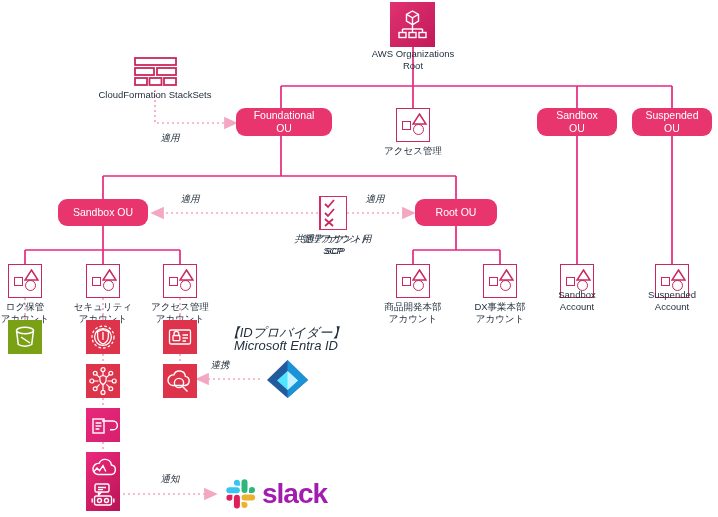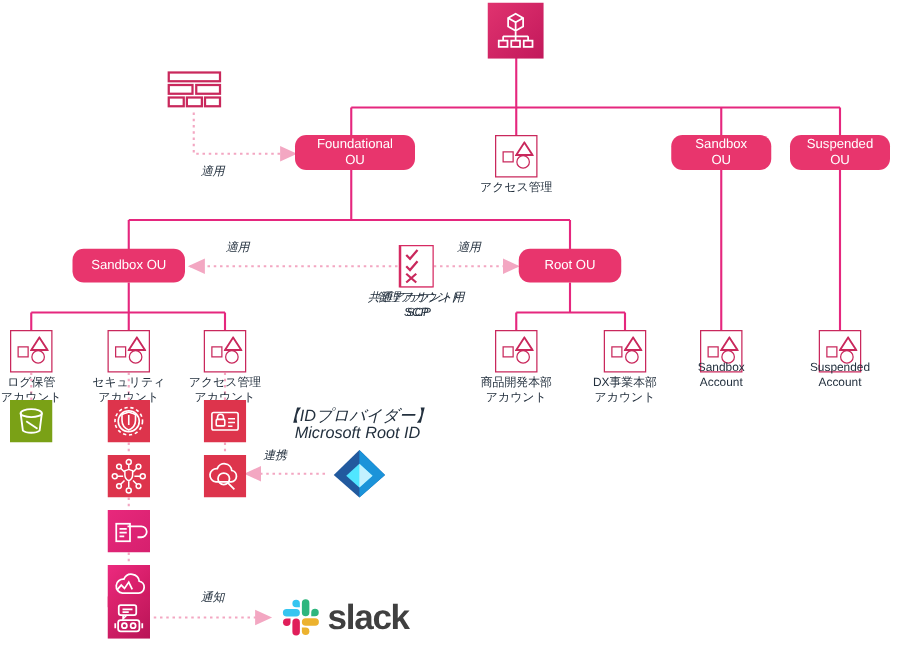--- a/index.html
+++ b/index.html
@@ -31,21 +31,21 @@
 
   
   .scp{position:absolute;width:27px;height:34px;border:1.6px solid #d62a62;
        background:#fff;box-sizing:border-box;}
 
   .lbl{position:absolute;font-size:9.5px;line-height:11.5px;color:#23303e;
        text-align:center;font-style:italic;}
 
   .entra{position:absolute;}
   .slack{position:absolute;}
-  .slackword{position:absolute;font-size:28px;font-weight:bold;color:#404040;
+  .slackword{position:absolute;font-size:28px;font-weight:bold;color:#a21caf;
              letter-spacing:-1px;font-family:"Liberation Sans",sans-serif;}
 </style>
 </head>
 <body>
 
 <div class="canvas">
 
   <svg class="wires" viewBox="0 0 718 517">
     <defs>
       <marker id="ah" markerWidth="9" markerHeight="9" refX="7" refY="4.5" orient="auto">
@@ -130,33 +130,38 @@
         <path d="M22.5 15.8 L22.5 22.6"></path>
         <path d="M22.5 23 L22.5 27"></path>
         <path d="M12.5 27 L32.5 27"></path>
         <path d="M12.5 27 L12.5 30.5 M22.5 27 L22.5 30.5 M32.5 27 L32.5 30.5"></path>
         <rect x="9" y="30.5" width="7" height="5"></rect>
         <rect x="19" y="30.5" width="7" height="5"></rect>
         <rect x="29" y="30.5" width="7" height="5"></rect>
       </g>
     </svg>
   </div>
+  <div class="cap" style="left:343px;top:48px;width:140px;">
+    <div>AWS Organizations</div>
+    <div>Root</div>
+  </div>
 
   <div class="tile" style="left:133px;top:56px;width:45px;height:32px;">
     <svg width="45" height="32" viewBox="0 0 45 32">
       <g fill="none" stroke="#c9285c" stroke-width="1.8">
         <rect x="2" y="2" width="41" height="7"></rect>
         <rect x="2" y="12" width="19" height="7"></rect>
         <rect x="24" y="12" width="19" height="7"></rect>
         <rect x="2" y="22" width="12" height="7"></rect>
         <rect x="16.5" y="22" width="12" height="7"></rect>
         <rect x="31" y="22" width="12" height="7"></rect>
       </g>
     </svg>
   </div>
+  <div class="cap" style="left:85px;top:89px;width:140px;">CloudFormation StackSets</div>
   <div class="lbl" style="left:150px;top:132px;width:40px;">適用</div>
 
   <div class="ou" style="left:236px;top:108px;width:96px;height:28px;">
     <span>
       <span>Foundational</span><br>
       <span>OU</span>
     </span>
   </div>
 
   <div class="ou" style="left:537px;top:108px;width:80px;height:28px;">
@@ -391,21 +396,21 @@
       <g fill="none" stroke="#fff" stroke-width="1.4">
         <path d="M11 21.5 h11 a4.6 4.6 0 0 0 0.4-9.1 a6 6 0 0 0-11.6-1.5 a4.4 4.4 0 0 0-1 10.6 z"></path>
         <circle cx="16" cy="19" r="4.6"></circle>
         <path d="M19.3 22.3 L24.5 27.5"></path>
       </g>
     </svg>
   </div>
 
   <div class="lbl" style="left:216px;top:326px;width:140px;font-size:13px;line-height:13px;">
     <div>【IDプロバイダー】</div>
-    <div>Microsoft Root ID</div>
+    <div>Microsoft Entra ID</div>
   </div>
   <div class="lbl" style="left:200px;top:359px;width:40px;">連携</div>
   <div class="entra" style="left:265px;top:358px;">
     <svg width="45" height="42" viewBox="0 0 45 42">
       <path d="M22.5 2 L43 22 L22.5 40 L2 22 Z" fill="#225a9e"></path>
       <path d="M22.5 2 L43 22 L22.5 40 Z" fill="#1b93d9"></path>
       <path d="M22.5 13 L33 22.5 L22.5 32 L12 22.5 Z" fill="#50e6ff"></path>
       <path d="M22.5 13 L33 22.5 L22.5 32 Z" fill="#c3f1ff"></path>
     </svg>
   </div>

